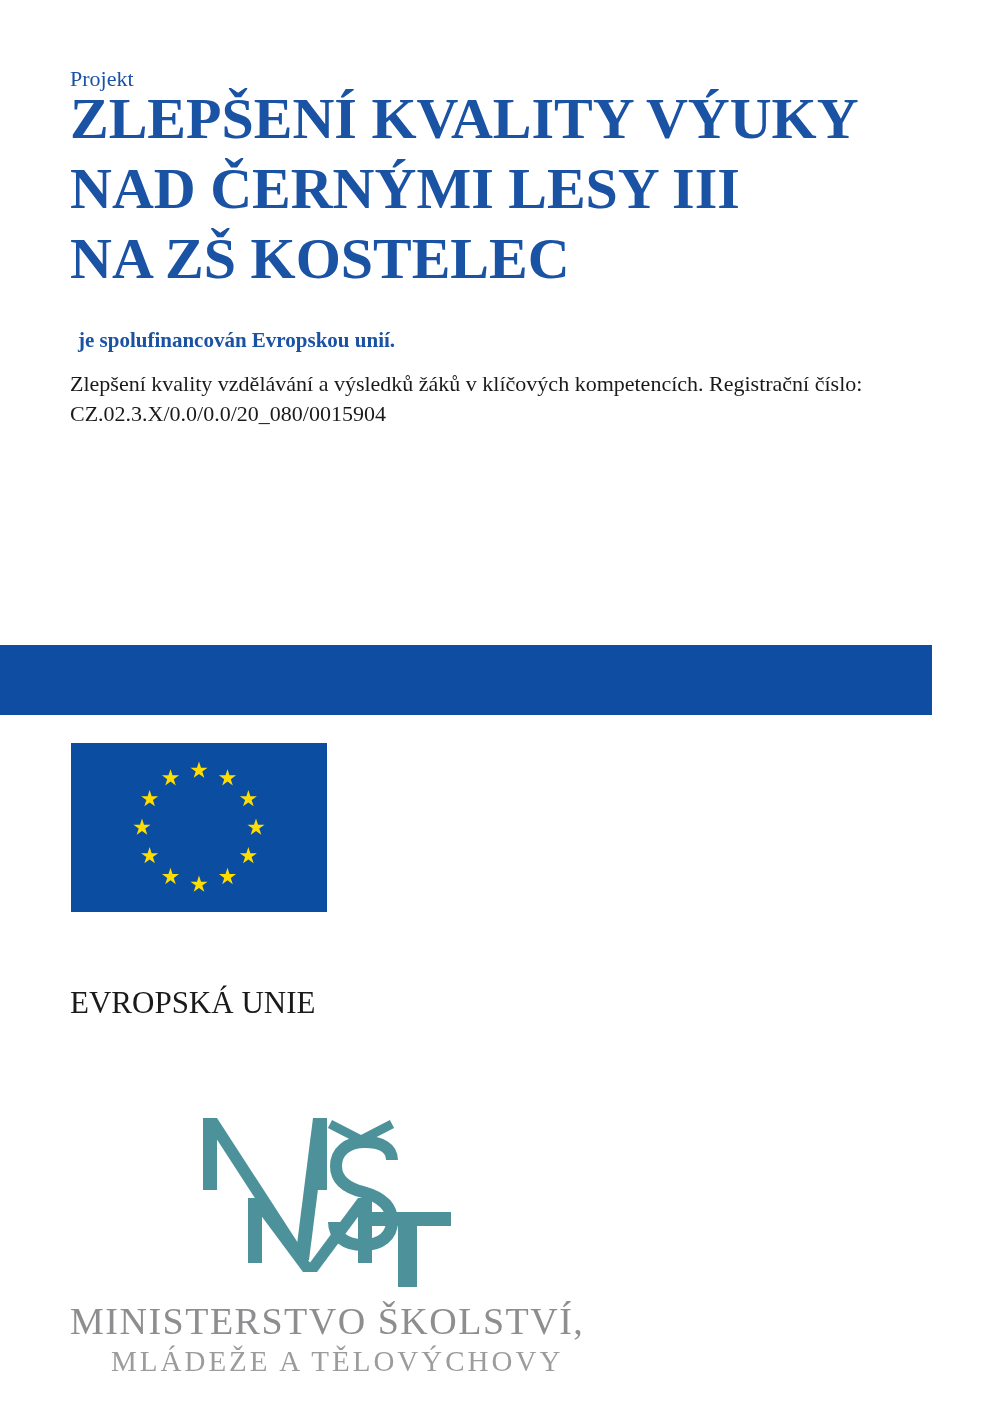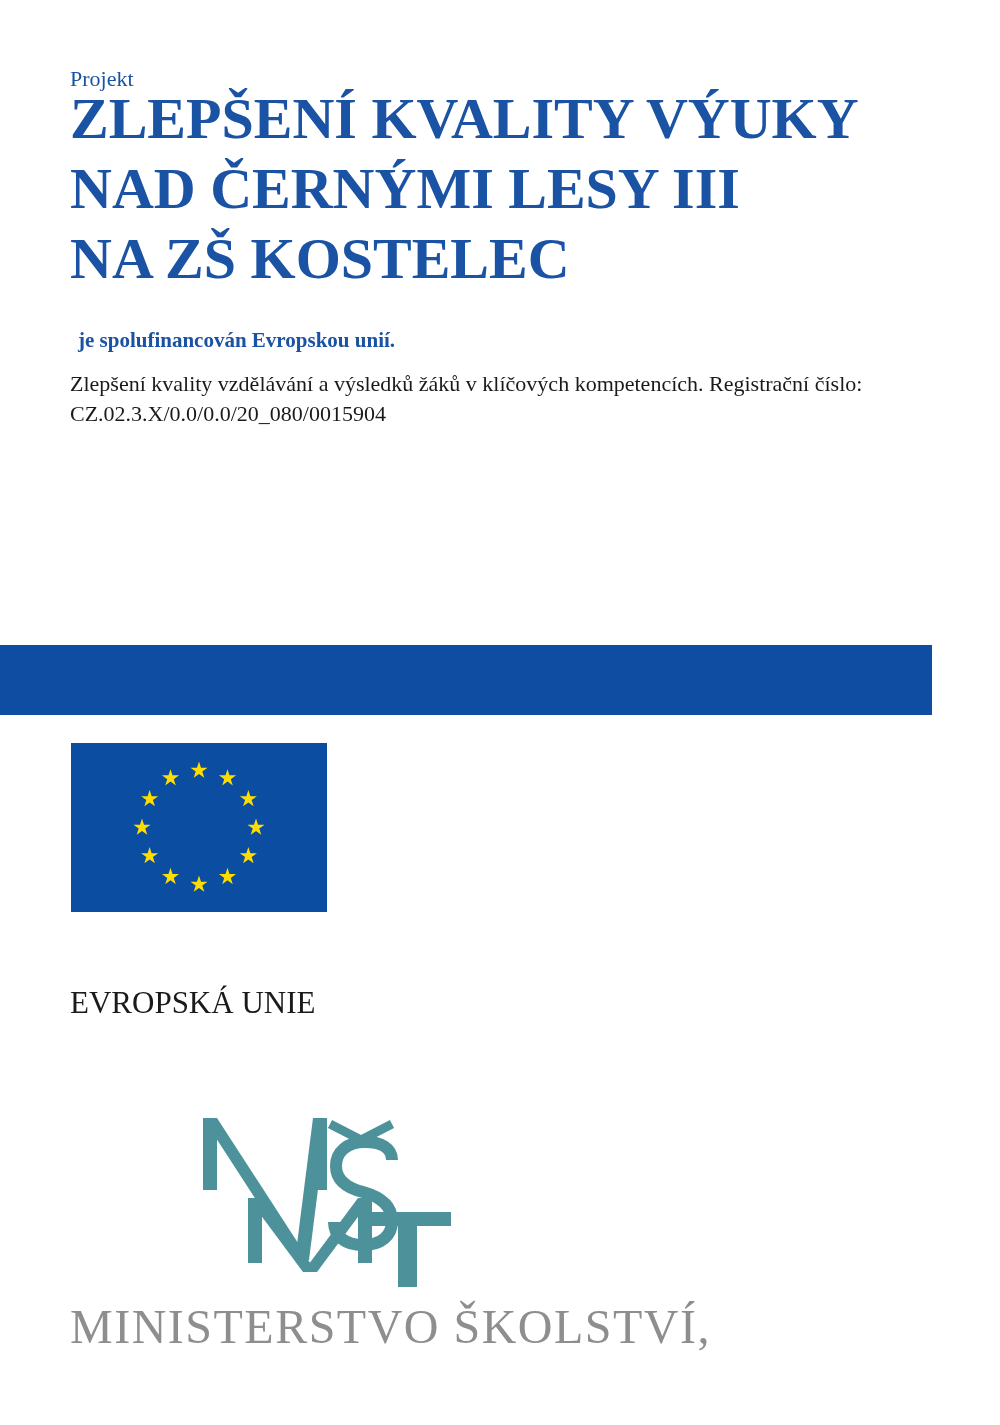--- a/index.html
+++ b/index.html
@@ -64,21 +64,21 @@
   }
   .msmt-logo{
     position:absolute;left:195px;top:1108px;
     width:270px;height:182px;
   }
   .msmt-logo svg{display:block;}
   .teal{fill:var(--logo-teal);}
   .teal-stroke{fill:none;stroke:var(--logo-teal);}
   .ministry-line1{
     position:absolute;left:70px;top:1299px;
-    font-size:48px;letter-spacing:1.5px;
+    font-size:38px;letter-spacing:1.5px;
     color:var(--ministry-gray);
     white-space:nowrap;
   }
   .ministry-line2{
     position:absolute;left:111px;top:1345px;
     font-size:29px;letter-spacing:3px;
     color:var(--ministry-gray2);
     white-space:nowrap;
   }
 </style>
@@ -151,14 +151,15 @@
       </g>
 
       <g>
         <rect class="teal" x="168" y="104" width="88" height="14"></rect>
         <rect class="teal" x="203" y="118" width="19" height="61"></rect>
       </g>
     </svg>
   </div>
 
   <div class="ministry-line1">MINISTERSTVO ŠKOLSTVÍ,</div>
+  <div class="ministry-line2">MLÁDEŽE A TĚLOVÝCHOVY</div>
 
 </div>
 
 </body></html>

